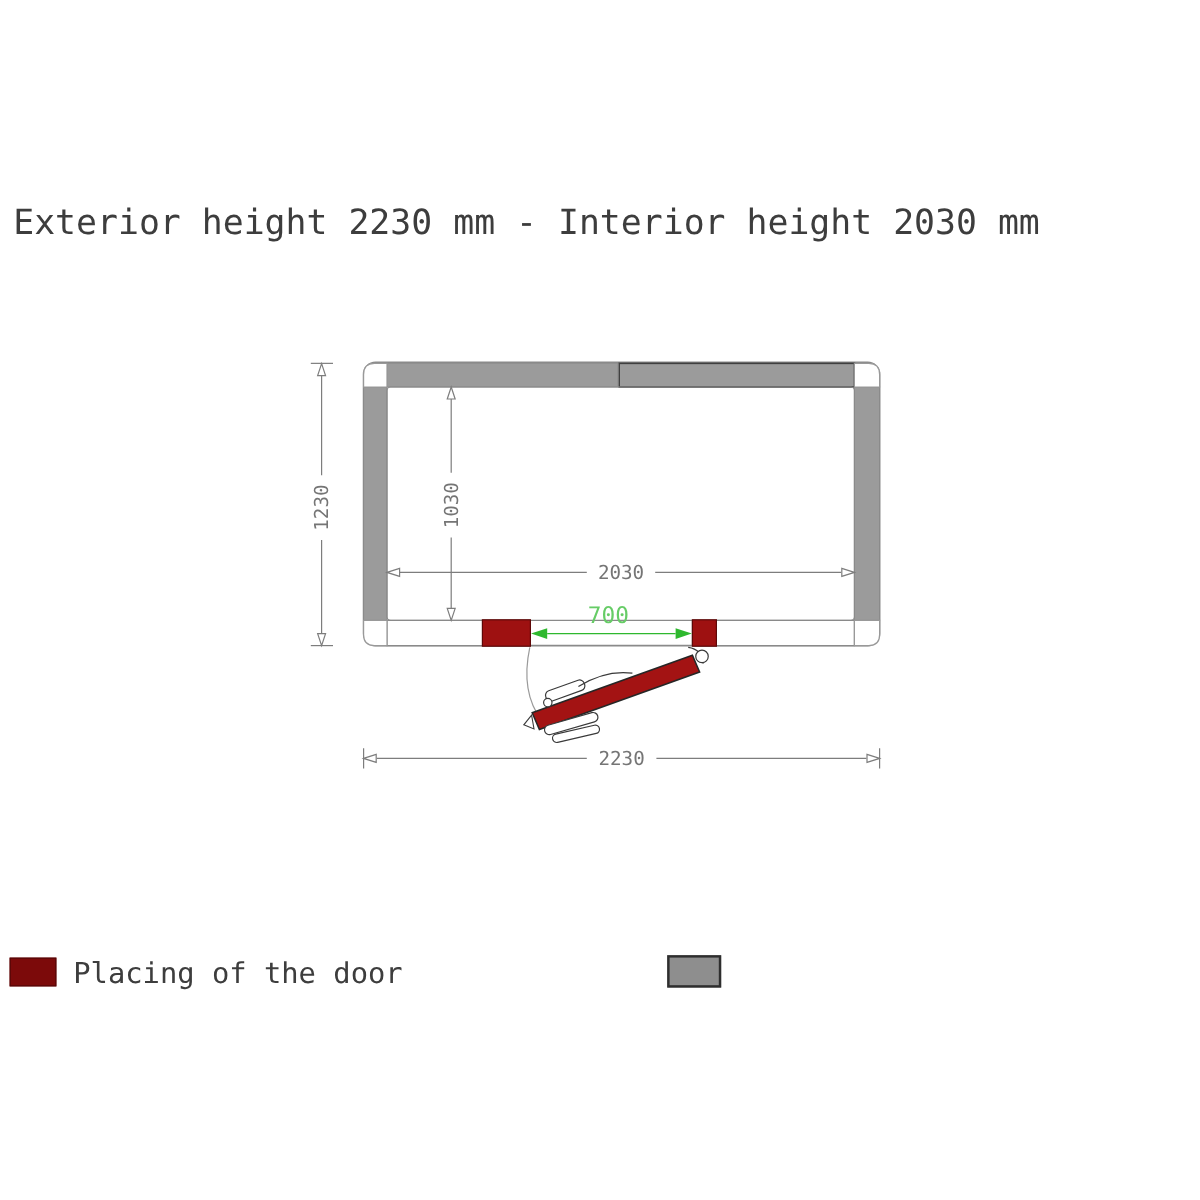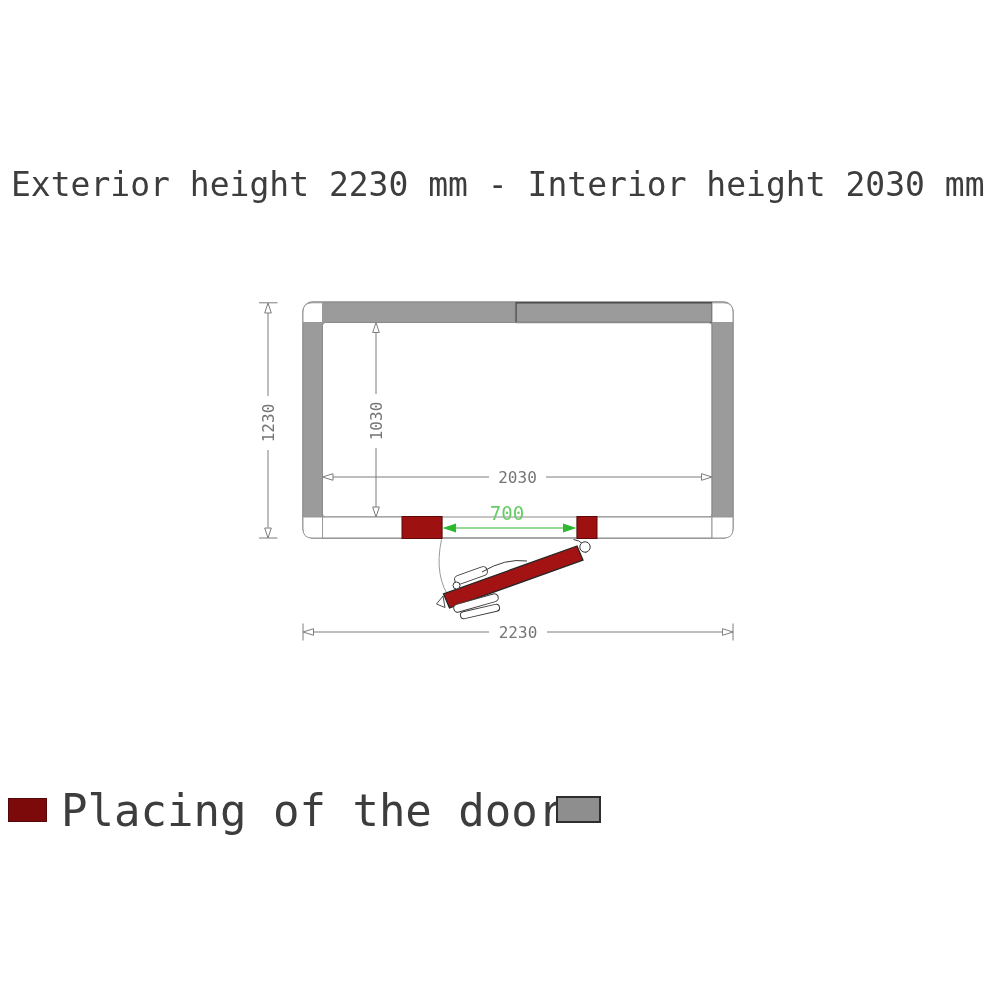--- a/index.html
+++ b/index.html
@@ -14,26 +14,26 @@
   .cad-text {
     position: absolute;
     white-space: nowrap;
     color: #3d3d3d;
     font-family: "DejaVu Sans Mono", monospace;
     font-weight: normal;
   }
   .page-title {
     left: 11px;
     top: 167px;
-    font-size: 33px;
+    font-size: 29px;
     line-height: 36px;
   }
   .legend-label {
     top: 793px;
-    font-size: 44px;
+    font-size: 24px;
     line-height: 36px;
   }
   #legend-door-label  { left: 61px; }
   #legend-other-label { left: 605px; }
   .swatch { position: absolute; }
   #door-swatch {
     left: 8px; top: 798px; width: 37px; height: 22px;
     background: #7c0a0a; border: 1px solid #550707;
   }
   #other-swatch {

